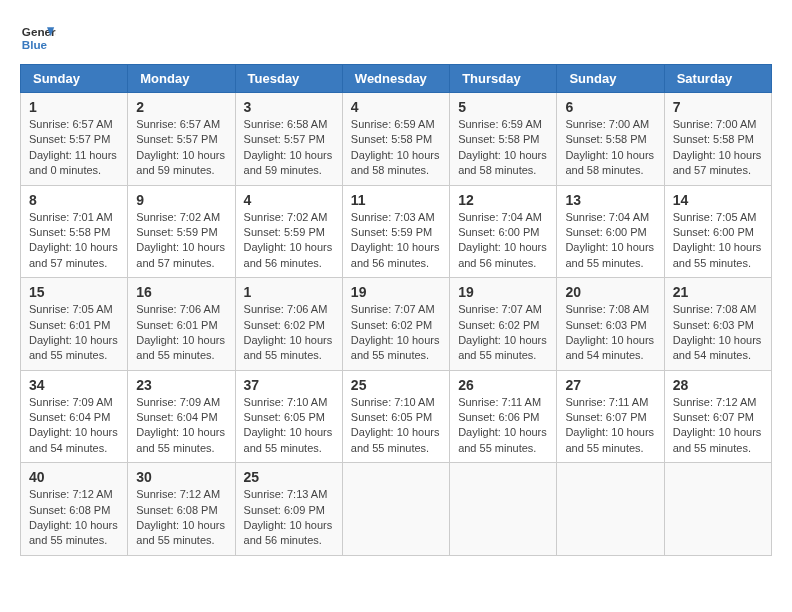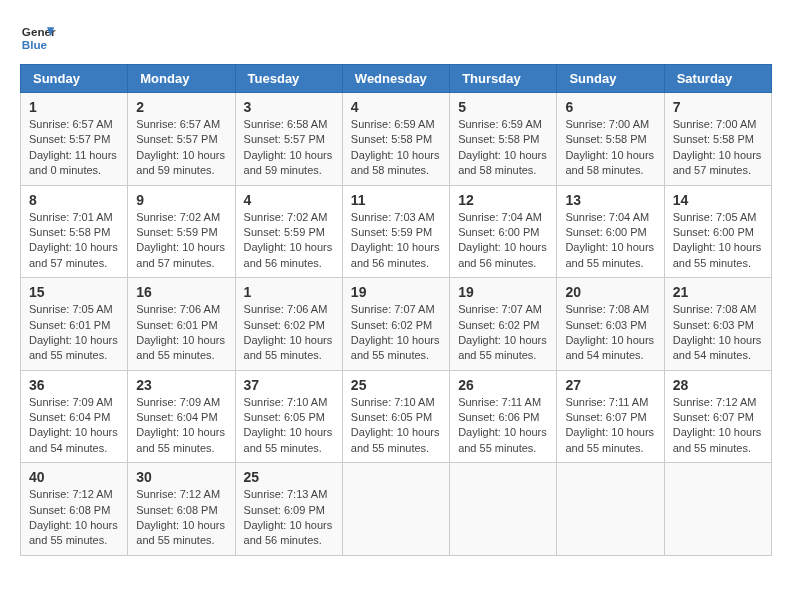--- a/index.html
+++ b/index.html
@@ -193,21 +193,21 @@
           <span class="day-num">20</span>
           <div class="day-info">Sunrise: 7:08 AM<br>Sunset: 6:03 PM<br>Daylight: 10 hours and 54 minutes.</div>
         </td>
         <td>
           <span class="day-num">21</span>
           <div class="day-info">Sunrise: 7:08 AM<br>Sunset: 6:03 PM<br>Daylight: 10 hours and 54 minutes.</div>
         </td>
       </tr>
       <tr>
         <td>
-          <span class="day-num">36</span>
+          <span class="day-num">34</span>
           <div class="day-info">Sunrise: 7:09 AM<br>Sunset: 6:04 PM<br>Daylight: 10 hours and 54 minutes.</div>
         </td>
         <td>
           <span class="day-num">23</span>
           <div class="day-info">Sunrise: 7:09 AM<br>Sunset: 6:04 PM<br>Daylight: 10 hours and 55 minutes.</div>
         </td>
         <td>
           <span class="day-num">37</span>
           <div class="day-info">Sunrise: 7:10 AM<br>Sunset: 6:05 PM<br>Daylight: 10 hours and 55 minutes.</div>
         </td>

